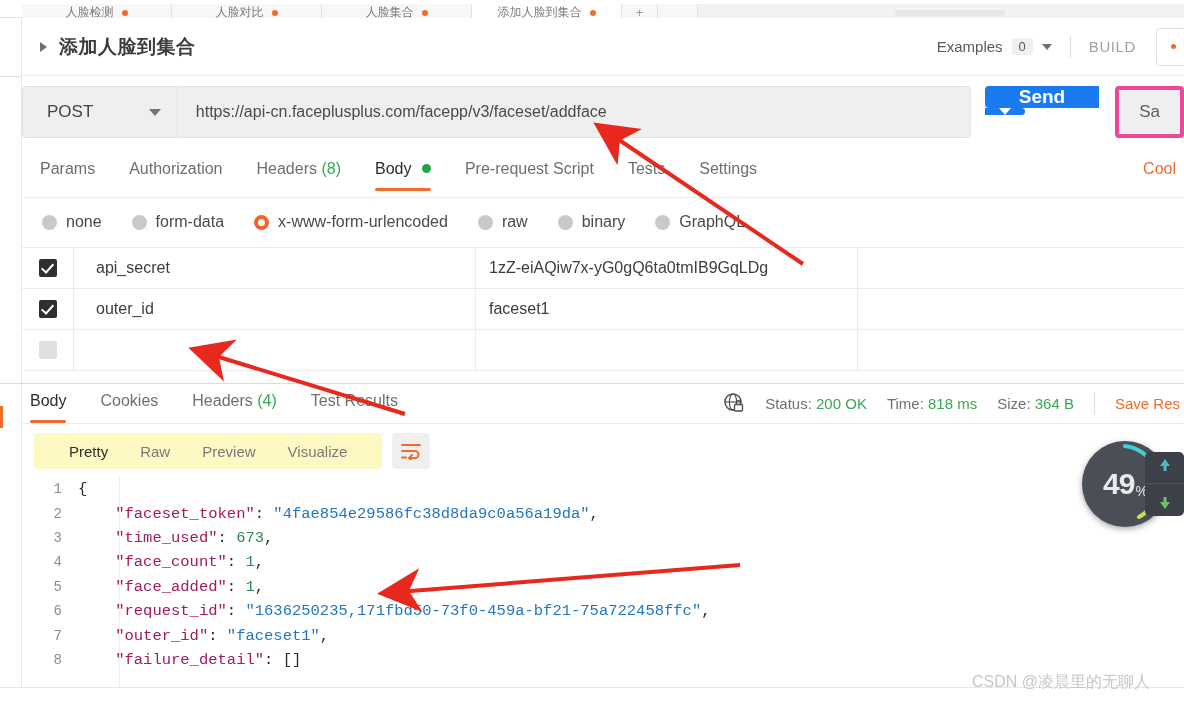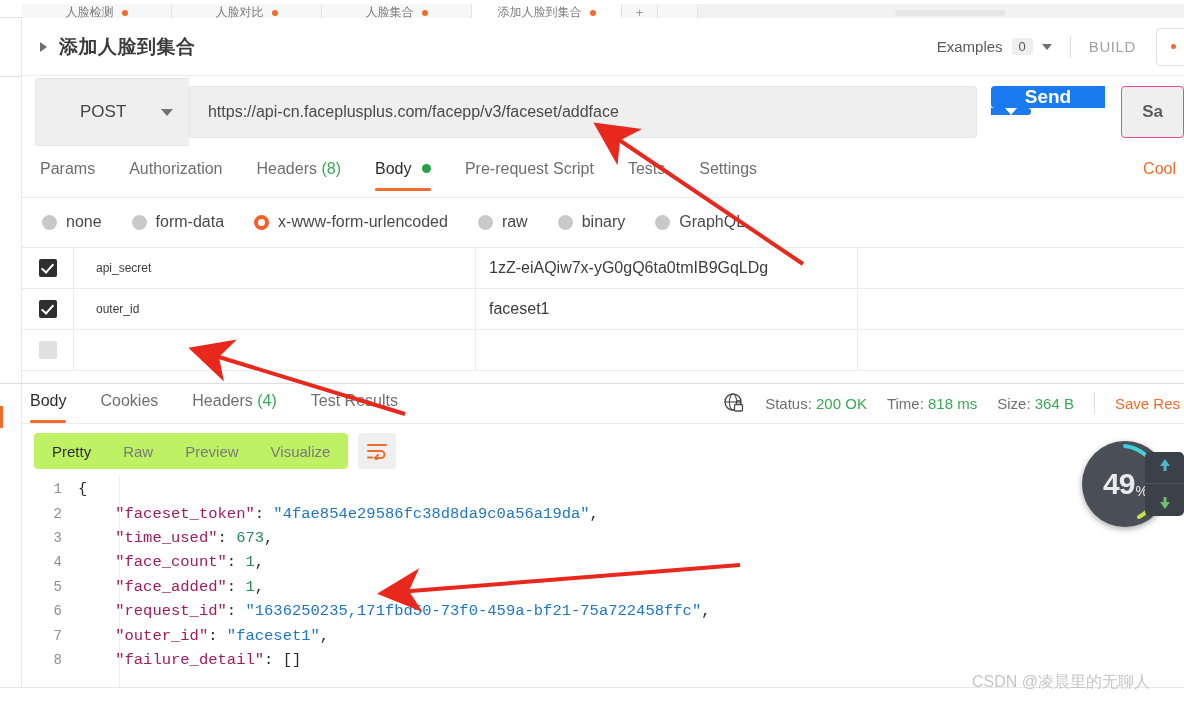--- a/index.html
+++ b/index.html
@@ -72,24 +72,24 @@
     display:flex; align-items:center; justify-content:center;
   }
   .tr-box .tiny-dot { width:5px; height:5px; border-radius:50%; background:#ef6c2f; }
 
   
   .url-row {
     position:absolute; left:22px; top:84px; right:0; height:56px;
     display:flex; align-items:center;
   }
   .method-select {
-    margin-left:13px; width:156px; height:68px;
+    width:156px; height:52px;
     background:#efefef; border:1px solid #e4e4e4; border-right:none;
     border-radius:4px 0 0 4px;
-    display:flex; align-items:center; font-size:17px; color:#444;padding-left:20px;
+    display:flex; align-items:center; font-size:17px; color:#444;
   }
   .method-select .label { margin-left:24px; }
   .method-select .ms-caret {
     margin-left:auto; margin-right:16px;
     width:0; height:0; border-top:7px solid #737373;
     border-left:6px solid transparent; border-right:6px solid transparent;
   }
   .url-input {
     width:800px; height:52px; background:#efefef;
     border:1px solid #e4e4e4; border-radius:0 4px 4px 0;
@@ -106,23 +106,23 @@
     background:#1a7af0; border-left:1px solid #1469cf;
     width:40px; border-radius:0 4px 4px 0;
     display:flex; align-items:center; justify-content:center;
   }
   .send-caret-btn i {
     width:0; height:0; border-top:7px solid #fff;
     border-left:6px solid transparent; border-right:6px solid transparent;
   }
   .save-btn {
     margin-left:16px; height:52px; background:#efefef;
-    border:1px solid #ec4899; border-radius:4px;
+    border:4px solid #ec4899; border-radius:4px;
     display:flex; align-items:center; padding:0 20px;
-    font-size:17px; color:#5d5d5d; white-space:nowrap;font-weight:bold;
+    font-size:17px; color:#5d5d5d; white-space:nowrap;
   }
 
   
   .req-tabs {
     position:absolute; left:22px; top:152px; right:0; height:46px;
     border-bottom:1px solid #ececec; display:flex; align-items:flex-start;
   }
   .rtab {
     position:relative; font-size:16px; color:#6f6f6f;
     padding:8px 0 13px; margin-right:34px; white-space:nowrap;
@@ -176,21 +176,21 @@
   }
   .cbox::after {
     content:""; position:absolute; left:5px; top:2px; width:5px; height:10px;
     border:solid #fff; border-width:0 2px 2px 0; transform:rotate(42deg);
   }
   .cbox.empty { background:#e0e0e0; }
   .cbox.empty::after { display:none; }
   .kv-key-cell {
     width:402px; height:100%; display:flex; align-items:center;
     padding-left:22px; border-right:1px solid #ececec;
-    font-size:12px; color:#3d3d3d;
+    font-size:16px; color:#3d3d3d;
   }
   .kv-val-cell {
     width:382px; height:100%; display:flex; align-items:center;
     padding-left:13px; border-right:1px solid #ececec;
     font-size:16px; color:#3d3d3d; overflow:hidden; white-space:nowrap;
   }
   .kv-desc-cell { flex:1; height:100%; }
 
   
   .resp-pane {
@@ -217,22 +217,22 @@
   .globe-lock { width:22px; height:22px; position:relative; display:inline-block; }
   .meta-sep { width:1px; height:22px; background:#dcdcdc; }
   .save-resp { color:#f06b2c; font-size:15px; white-space:nowrap; }
 
   
   .viewer-bar {
     position:absolute; left:22px; top:41px; right:0; height:52px;
     display:flex; align-items:center;
   }
   .seg-group {
-    margin-left:12px; height:36px; background:#bef264; border-radius:4px;
-    display:flex; align-items:center; padding:0 2px;
+    margin-left:12px; height:36px; background:#fef9c3; border-radius:4px;
+    display:flex; align-items:center; padding:0 19px;
   }
   .seg-btn { font-size:15px; color:#7a7a7a; padding:0 16px; }
   .seg-btn.active { color:#2f2f2f; }
   .json-select {
     margin-left:10px; height:36px; background:#efefef; border-radius:4px;
     display:flex; align-items:center; padding:0 14px; gap:16px;
     font-size:15px; color:#5d5d5d;
   }
   .json-select .jcaret {
     width:0; height:0; border-top:6px solid #6f6f6f;

